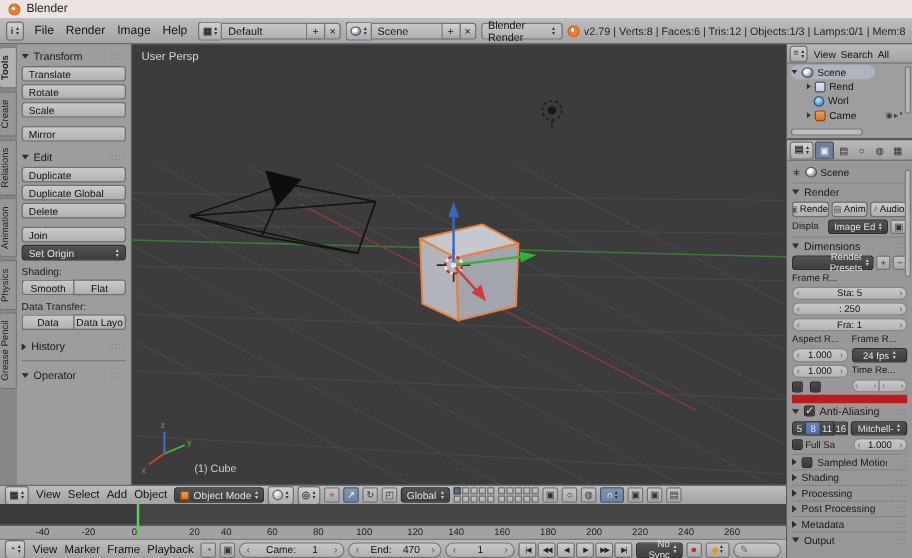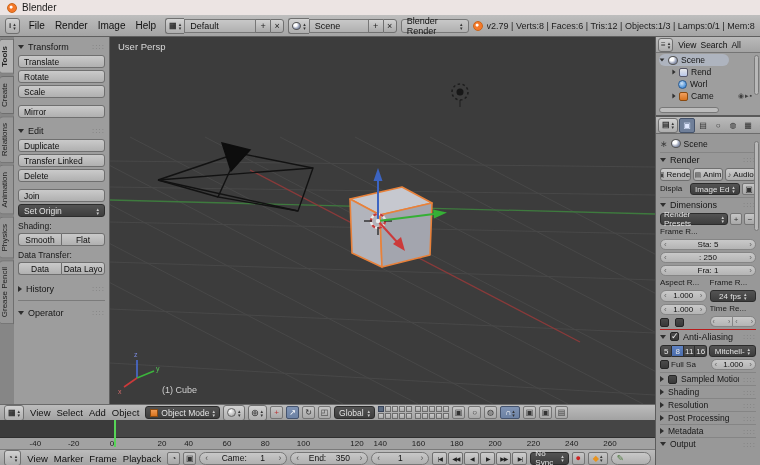--- a/index.html
+++ b/index.html
@@ -20,21 +20,21 @@
     background:linear-gradient(#d2d2d2,#adadad);border:1px solid #707070;border-radius:3px;}
   .edico{font-size:8px;line-height:8px;color:#333;font-weight:bold;}
   .updn{display:inline-block;}
   .updn::after{content:"▴\A▾";white-space:pre;display:block;font-size:5px;line-height:4px;color:#333;}
   .sqbtn{width:14px;height:14px;display:flex;align-items:center;justify-content:center;
     background:linear-gradient(#d2d2d2,#aaa);border:1px solid #707070;font-size:9px;color:#222;box-sizing:border-box;}
   .fld{display:flex;align-items:center;gap:3px;height:14px;padding:0 5px;font-size:9px;color:#111;
     background:linear-gradient(#c8c8c8,#b0b0b0);border:1px solid #777;box-sizing:border-box;}
   .darkdd{display:flex;align-items:center;justify-content:center;gap:3px;
     background:linear-gradient(#535353,#3d3d3d);color:#e2e2e2;border:1px solid #2c2c2c;
-    border-radius:3px;box-sizing:border-box;}
+    border-radius:3px;box-sizing:border-box;text-align:right;}
   .darkdd .updn::after{color:#cfcfcf;}
   .tri-d{width:0;height:0;border-left:3.5px solid transparent;border-right:3.5px solid transparent;border-top:4.5px solid #2e2e2e;flex:0 0 auto;}
   .tri-r{width:0;height:0;border-top:3.5px solid transparent;border-bottom:3.5px solid transparent;border-left:4.5px solid #2e2e2e;flex:0 0 auto;}
   .dots{margin-left:auto;color:#7c7c7c;font-size:8px;letter-spacing:1px;}
   .dots::after{content:"::::";}
   .cb{width:9px;height:9px;border-radius:2px;background:linear-gradient(#4a4a4a,#383838);
     border:1px solid #242424;box-sizing:border-box;position:relative;flex:0 0 auto;}
   .cb.checked::after{content:"✓";position:absolute;left:0px;top:-2px;color:#f0f0f0;font-size:9px;}
   .ball{width:10px;height:9px;border-radius:50%;
     background:radial-gradient(circle at 35% 30%,#fff 0 25%,#9aa2b8 60%,#5c6886 100%);
@@ -308,21 +308,21 @@
           <div class="tbtn">Scale</div>
           <div class="tbtn">Mirror</div>
         </div>
       <div class="phead" style="margin-top:4px">
         <span class="tri-d"></span>
         <span>Edit</span>
         <span class="dots"></span>
       </div>
       <div class="btnstack">
           <div class="tbtn">Duplicate</div>
-          <div class="tbtn">Transfer Linked</div>
+          <div class="tbtn">Duplicate Global</div>
           <div class="tbtn">Delete</div>
           <div class="tbtn">Join</div>
         </div>
       <div class="darkdd setorigin">
         <span>Set Origin</span>
         <span class="updn"></span>
       </div>
       <span class="slabel">Shading:</span>
       <div class="pair">
         <div class="tbtn">Smooth</div>
@@ -564,21 +564,21 @@
                 <span>‹</span>
                 <span>›</span>
               </div>
             <div class="half">
                 <span>‹</span>
                 <span>›</span>
               </div>
           </div>
         </div>
       </div>
-      <div class="phead" style="border-top:1px solid #b91c1c">
+      <div class="phead" style="border-top:7px solid #b91c1c">
         <span class="tri-d"></span>
         <span class="cb checked"></span>
         <span>Anti-Aliasing</span>
         <span class="dots"></span>
       </div>
       <div class="prow">
         <div class="seg" style="flex:1.2" id="aa-samples">
             <div class="sbtn">5</div>
             <div class="sbtn active">8</div>
             <div class="sbtn">11</div>
@@ -603,21 +603,21 @@
             <span style="white-space: nowrap; overflow: hidden; flex: 1 1 0%;">Sampled Motion Bl</span>
             <span class="dots"></span>
           </div>
           <div class="lowrow">
             <span class="tri-r"></span>
             <span style="white-space: nowrap; overflow: hidden; flex: 1 1 0%;">Shading</span>
             <span class="dots"></span>
           </div>
           <div class="lowrow">
             <span class="tri-r"></span>
-            <span style="white-space: nowrap; overflow: hidden; flex: 1 1 0%;">Resolution</span>
+            <span style="white-space: nowrap; overflow: hidden; flex: 1 1 0%;">Processing</span>
             <span class="dots"></span>
           </div>
           <div class="lowrow">
             <span class="tri-r"></span>
             <span style="white-space: nowrap; overflow: hidden; flex: 1 1 0%;">Post Processing</span>
             <span class="dots"></span>
           </div>
           <div class="lowrow">
             <span class="tri-r"></span>
             <span style="white-space: nowrap; overflow: hidden; flex: 1 1 0%;">Metadata</span>
@@ -641,21 +641,21 @@
   <div class="tl-frameline" id="frameline" style="top: 0px; left: 113.915px;"></div>
   <div class="tl-ruler" id="ruler">
       <span class="tick" style="left: 35.38px;">-40</span>
       <span class="tick" style="left: 73.69px;">-20</span>
       <span class="tick" style="left: 112px;">0</span>
       <span class="tick" style="left: 162px;">20</span>
       <span class="tick" style="left: 188.62px;">40</span>
       <span class="tick" style="left: 226.93px;">60</span>
       <span class="tick" style="left: 265.24px;">80</span>
       <span class="tick" style="left: 303.55px;">100</span>
-      <span class="tick" style="left: 357px;">120</span>
+      <span class="tick" style="left: 346px;">120</span>
       <span class="tick" style="left: 380.17px;">140</span>
       <span class="tick" style="left: 418.48px;">160</span>
       <span class="tick" style="left: 456.79px;">180</span>
       <span class="tick" style="left: 495.1px;">200</span>
       <span class="tick" style="left: 533.41px;">220</span>
       <span class="tick" style="left: 571.72px;">240</span>
       <span class="tick" style="left: 610.03px;">260</span>
     </div>
   <div class="tl-header">
     <div class="edsel">
@@ -672,21 +672,21 @@
     <div class="mini">▣</div>
     <div class="fld tlfld" style="width:88px;justify-content:space-between">
       <span style="color:#555">‹</span>
       <span>Came:</span>
       <span>1</span>
       <span style="color:#555">›</span>
     </div>
     <div class="fld tlfld" style="width:78px;justify-content:space-between">
       <span style="color:#555">‹</span>
       <span>End:</span>
-      <span>350</span>
+      <span>470</span>
       <span style="color:#555">›</span>
     </div>
     <div class="fld tlfld" style="width:58px;justify-content:space-between">
       <span style="color:#555">‹</span>
       <span>1</span>
       <span style="color:#555">›</span>
     </div>
     <div style="display:flex;gap:1px" id="playback">
         <div class="pb">|◀</div>
         <div class="pb">◀◀</div>

